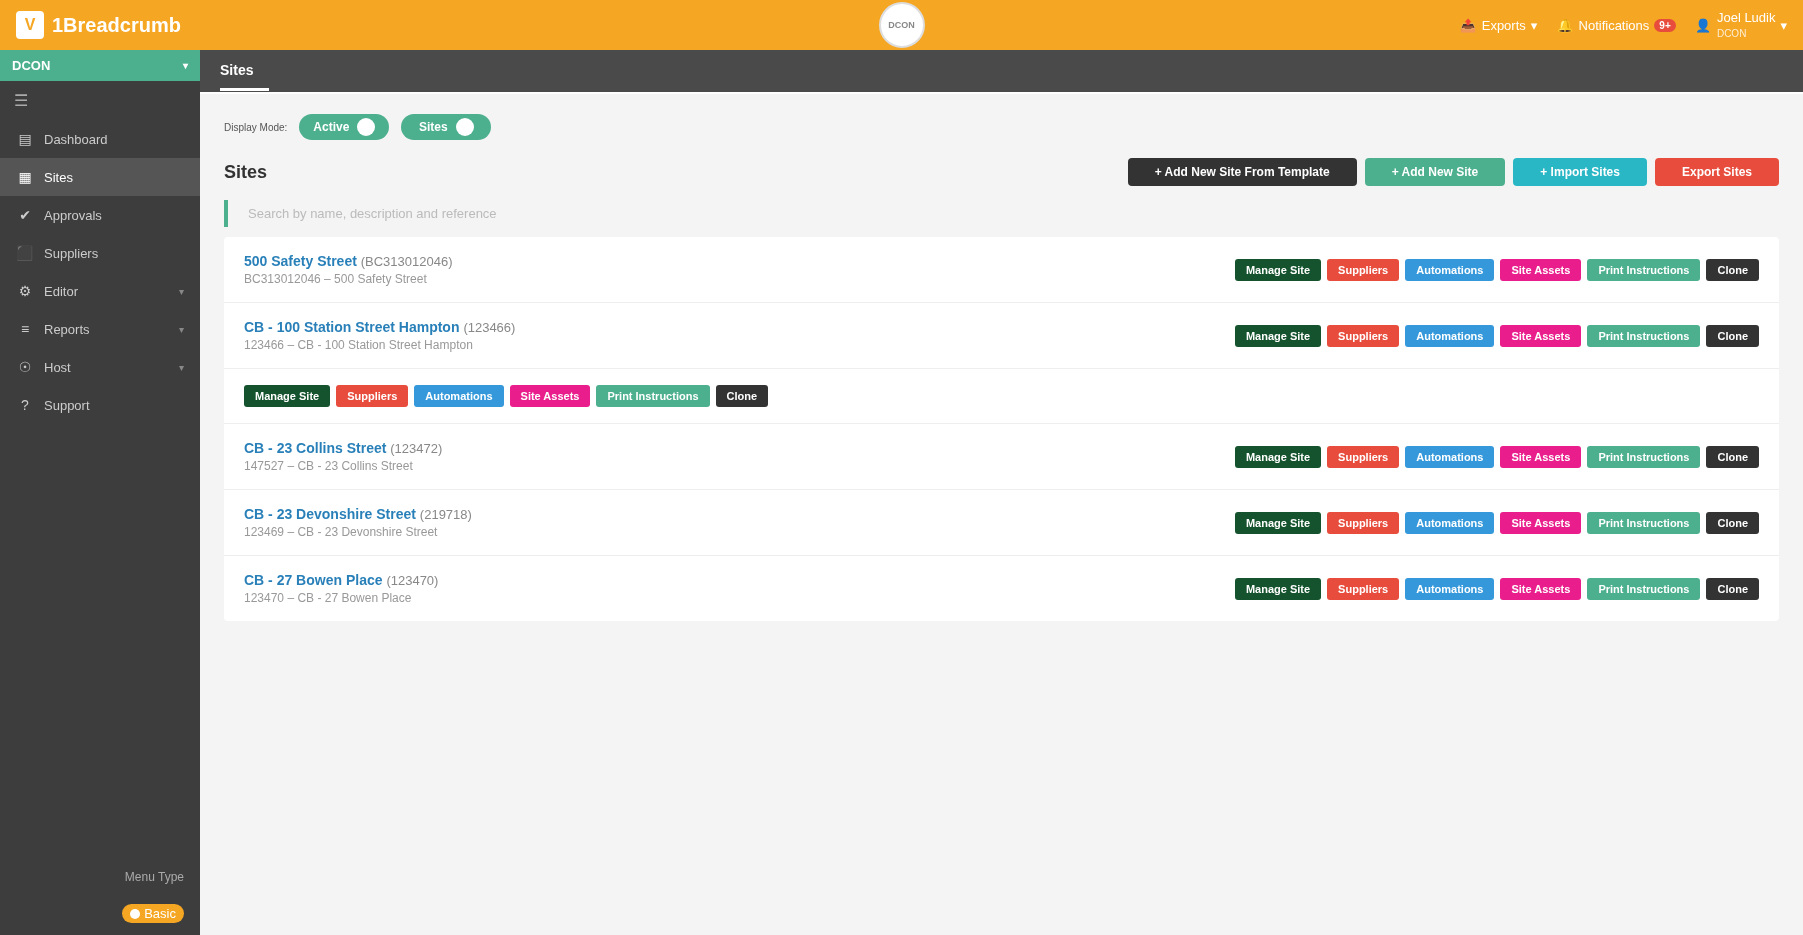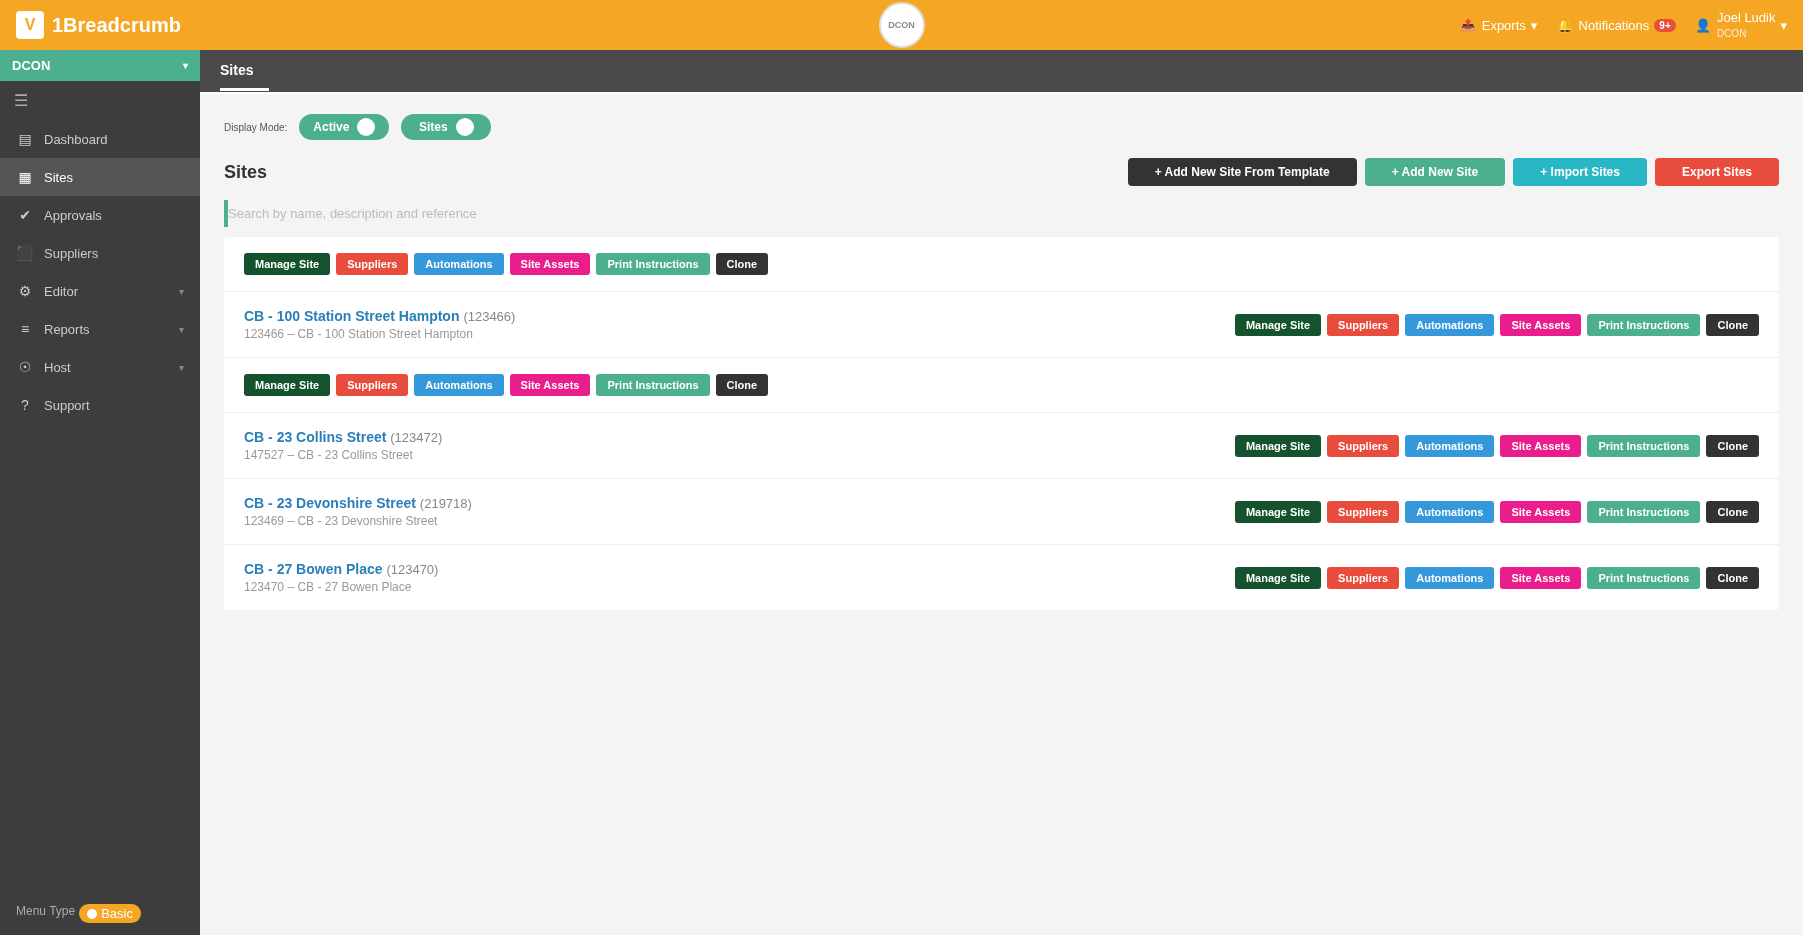--- a/index.html
+++ b/index.html
@@ -129,22 +129,23 @@
     }
     .sidebar-item .arrow {
       margin-left: auto;
       font-size: 10px;
       color: #888;
     }
     .sidebar-bottom {
       margin-top: auto;
       padding: 12px 16px;
       display: flex;
-      align-items: flex-start;
-      gap: 4px;
+      align-items: flex-end;
+      gap: 20px;
+      flex-direction: column;
     }
     .menu-type-label { color: #aaa; font-size: 12px; }
     .toggle-pill {
       background: #f5a623;
       border-radius: 12px;
       padding: 2px 8px;
       color: #fff;
       font-size: 13px;
       display: flex;
       align-items: center;
@@ -247,21 +248,21 @@
       gap: 5px;
     }
     .btn-dark { background: #333; color: #fff; }
     .btn-green { background: #4caf8e; color: #fff; }
     .btn-teal { background: #29b6c5; color: #fff; }
     .btn-red { background: #e74c3c; color: #fff; }
 
     
     .search-bar {
       border-left: 4px solid #4caf8e;
-      padding-left: 0;
+      padding-left: 20px;
       margin-bottom: 10px;
     }
     .search-bar input {
       width: 100%;
       border: none;
       outline: none;
       background: transparent;
       font-size: 13px;
       color: #555;
       padding: 6px 0;
@@ -436,20 +437,26 @@
         </div>
       </div>
 
       <div class="search-bar">
         <input type="text" placeholder="Search by name, description and reference" style="">
       </div>
 
       <div class="sites-list" id="sites-list-container">
 
       <div class="site-row">
+      <div class="site-info">
+        <div class="site-name">
+          500 Safety Street <span class="site-code">(BC313012046)</span>
+        </div>
+        <div class="site-subtext">BC313012046 – 500 Safety Street</div>
+      </div>
       <div class="site-actions">
         <button class="action-btn ab-orange">Manage Site</button>
         <button class="action-btn ab-red">Suppliers</button>
         <button class="action-btn ab-blue">Automations</button>
         <button class="action-btn ab-pink">Site Assets</button>
         <button class="action-btn ab-green">Print Instructions</button>
         <button class="action-btn ab-dark">Clone</button>
       </div>
     </div>
           <div class="site-row">

